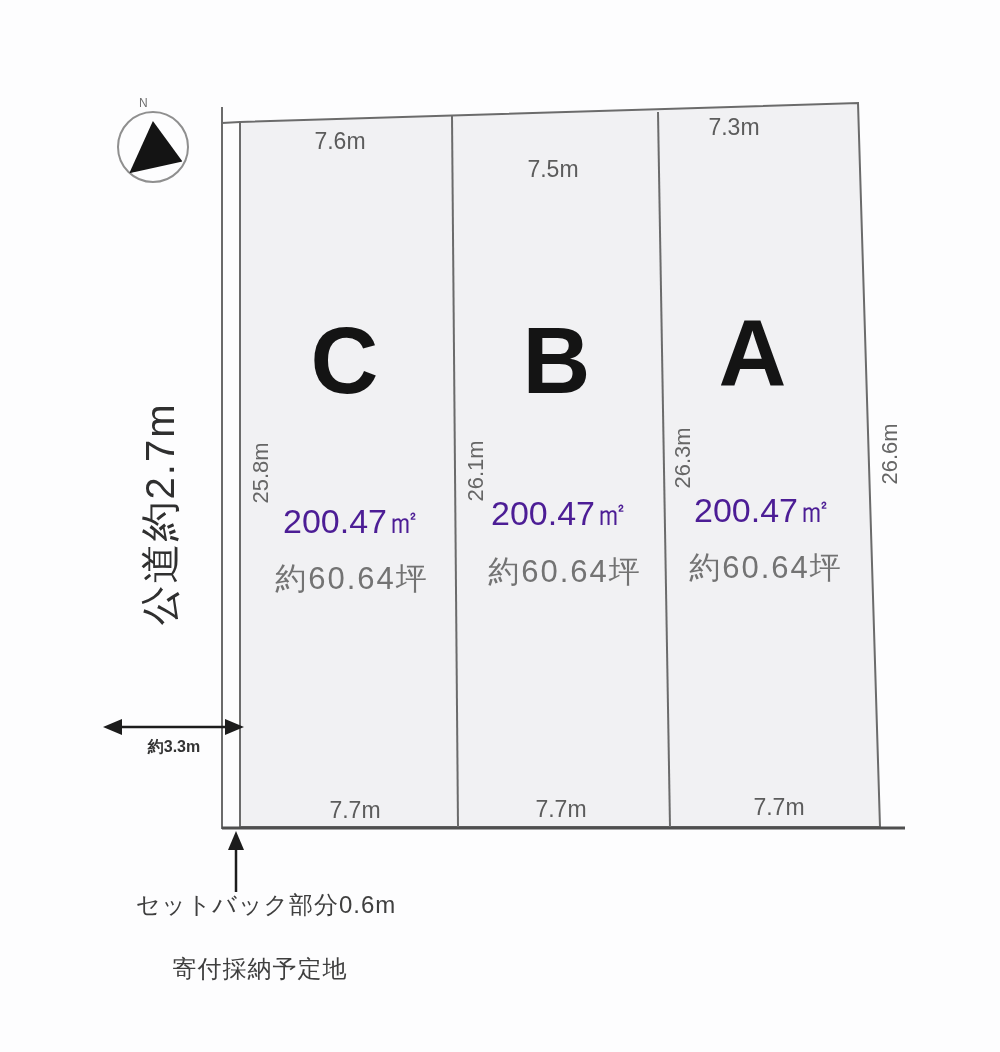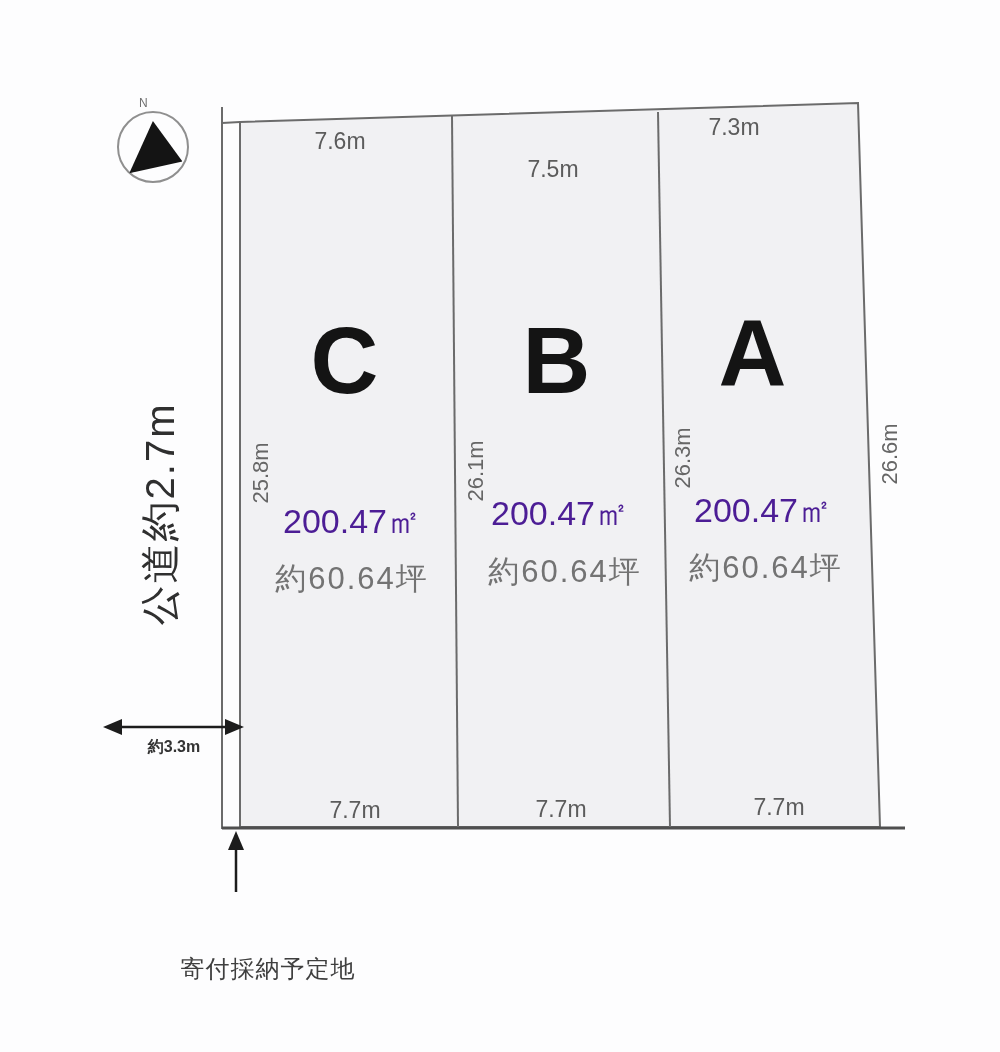--- a/index.html
+++ b/index.html
@@ -113,15 +113,16 @@
   <div class="lbl tsubo" style="left:565px; top:571px;">約60.64坪</div>
   <div class="lbl tsubo" style="left:766px; top:567px;">約60.64坪</div>
 
   <div class="lbl dim" style="left:355px; top:810px;">7.7m</div>
   <div class="lbl dim" style="left:561px; top:809px;">7.7m</div>
   <div class="lbl dim" style="left:779px; top:807px;">7.7m</div>
 
   <div class="lbl road rot" style="left:160px; top:514px;">公道約2.7m</div>
 
   <div class="lbl arrow-lbl" style="left:174px; top:747px;">約3.3m</div>
-  <div class="lbl note" style="left:268px; top:969px;">寄付採納予定地</div>
+  <div class="lbl note" style="left:266px; top:905px;">セットバック部分0.6m</div>
+  <div class="lbl note" style="left:260px; top:969px;">寄付採納予定地</div>
 
 </div>
 
 </body></html>

